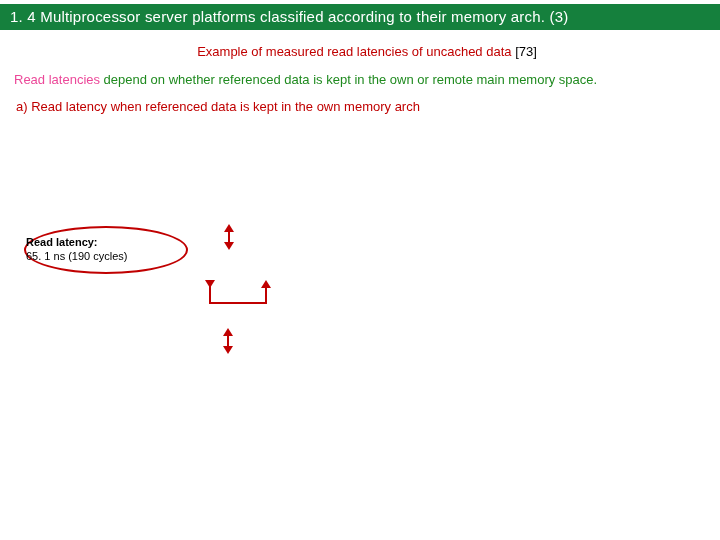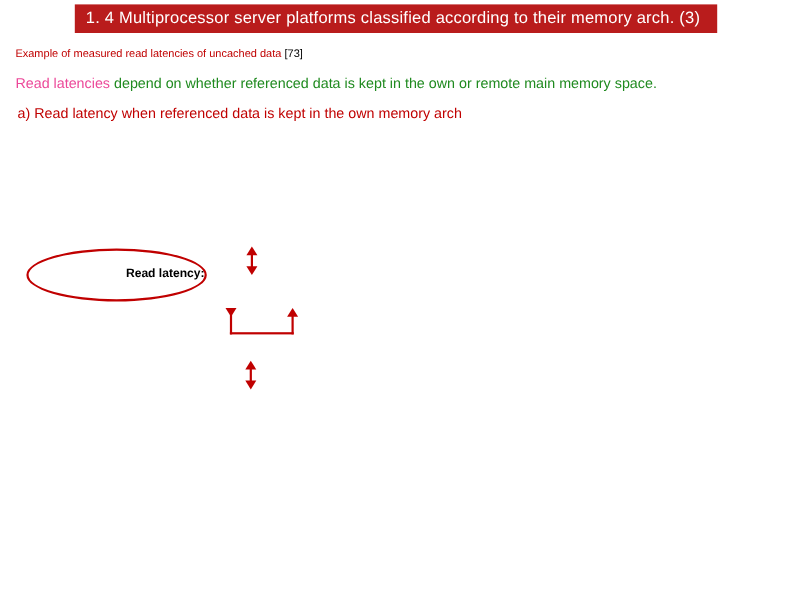--- a/index.html
+++ b/index.html
@@ -1,30 +1,31 @@
 <!DOCTYPE html>
 <html><head>
 <meta charset="utf-8">
 <style>
   * { margin: 0; padding: 0; box-sizing: border-box; }
   html, body { width: 720px; height: 540px; font-family: Verdana, Arial, sans-serif; background: #fff; }
   .slide { width: 720px; height: 540px; position: relative; }
   .title-bar {
-    background: #b91c1c;
+    background: #15803d;
     color: #fff;
     font-size: 15px;
     padding: 4px 10px 5px 10px;
-    width: 584px;
+    width: 720px;
     margin: 4px auto 0 auto;
     letter-spacing: 0.2px;
   }
   .sub1 {
     color: #c00000;
-    font-size: 10px;
+    font-size: 13px;
     margin: 14px 0 0 14px;
+    text-align: center;
   }
   .sub1 .ref { color: #000; }
   .p2 {
     font-size: 13px;
     margin: 12px 14px 0 14px;
     line-height: 1.35;
   }
   .p2 .black { color: #ec4899; }
   .p2 .green { color: #1f8a1f; }
   .p3 {
@@ -41,21 +42,21 @@
   }
   
   .ellipse {
     position: absolute;
     width: 164px;
     height: 48px;
     border: 2px solid #c00000;
     border-radius: 50% / 50%;
     top: 42px;
     left: 14px;
-    text-align: right;
+    text-align: left;
     display: flex;
     flex-direction: column;
     justify-content: center;
     font-size: 11px;
     line-height: 1.25;
     background: #fff;
   }
   .ellipse .bold { font-weight: bold; }
   
   .dv-arrow {
@@ -119,20 +120,21 @@
   </div>
 
   <div class="p3">
     <span>a) Read latency when referenced data is kept in the own memory arch</span>
   </div>
 
   <div class="diagram">
 
     <div class="ellipse">
       <span class="bold">Read latency:</span>
+      <span>65. 1 ns (190 cycles)</span>
     </div>
 
     <div class="dv-arrow" style="top:40px; left:214px; height:26px;">
       <div class="head-up" style="top:0;"></div>
       <div class="shaft" style="top:6px; height:14px;"></div>
       <div class="head-down" style="top:18px;"></div>
     </div>
 
     <div class="hop" style="top:96px; left:198px; width:66px; height:30px;">
       <div class="head-down" style="top:0; left:-3px;"></div>

